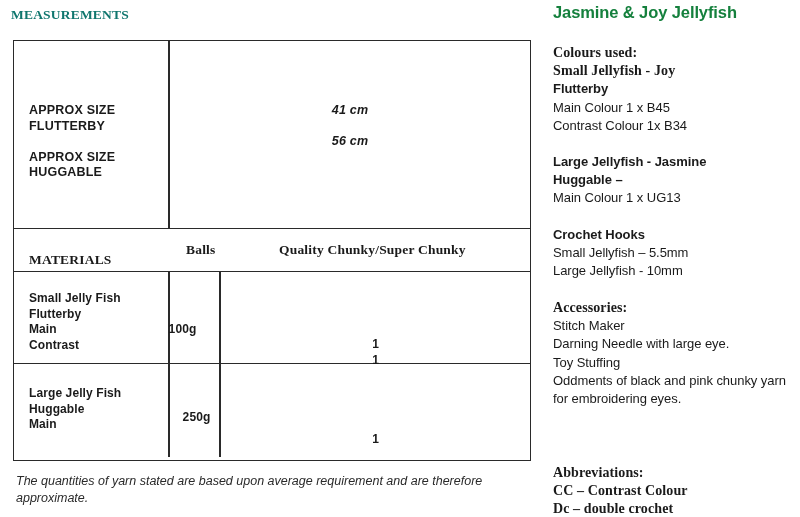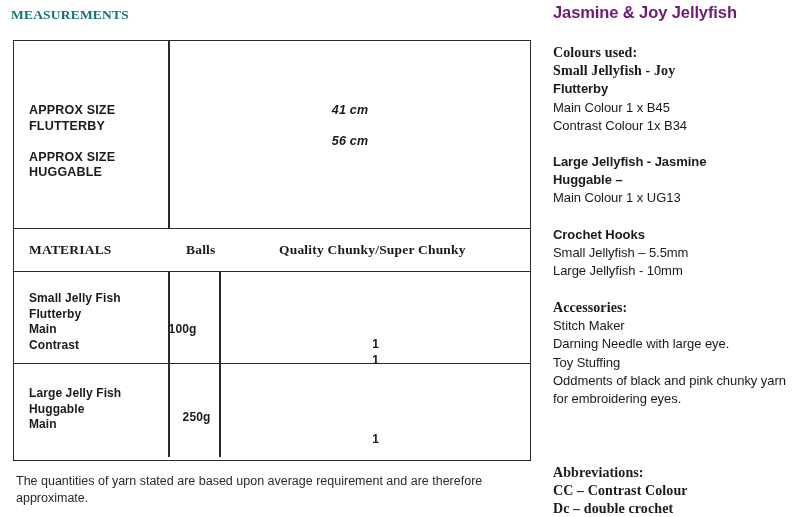--- a/index.html
+++ b/index.html
@@ -100,21 +100,21 @@
     font-family: "Liberation Serif", serif;
     font-weight: bold;
     font-size: 13.5px;
   }
   .mat-head-row .mh {
     position: absolute;
     top: 13px;
     white-space: nowrap;
     letter-spacing: 0.2px;
   }
-  .mh-materials { left: 15px; }
+  .mh-materials { left: 15px; margin-top: 10px; }
   .mh-balls { left: 172px; }
   .mh-quality { left: 265px; }
 
   
   .mat-row {
     position: relative;
     box-sizing: border-box;
   }
   .mat-row.r1 { height: 92px; border-bottom: 1.5px solid #2a2a2a; text-decoration: underline; }
   .mat-row.r2 { height: 93px; }
@@ -162,39 +162,40 @@
   .r2 .mat-qty   { top: 68px; }
 
   .footnote {
     position: absolute;
     left: 16px;
     top: 473px;
     width: 500px;
     font-size: 12.5px;
     line-height: 17px;
     color: #2a2a2a;
+    font-style: italic;
   }
 
   
   .right-col {
     position: absolute;
     left: 540px;
     top: 0;
     width: 260px;
     height: 517px;
   }
   .doc-title {
     position: absolute;
     left: 13px;
     top: 3px;
     font-size: 16.5px;
     font-weight: bold;
     white-space: nowrap;
     letter-spacing: -0.1px;
-    color: #701a75;
+    color: #15803d;
   }
   .rblock {
     position: absolute;
     left: 13px;
     width: 250px;
   }
   .rline {
     font-size: 13px;
     line-height: 18.2px;
     letter-spacing: -0.05px;

